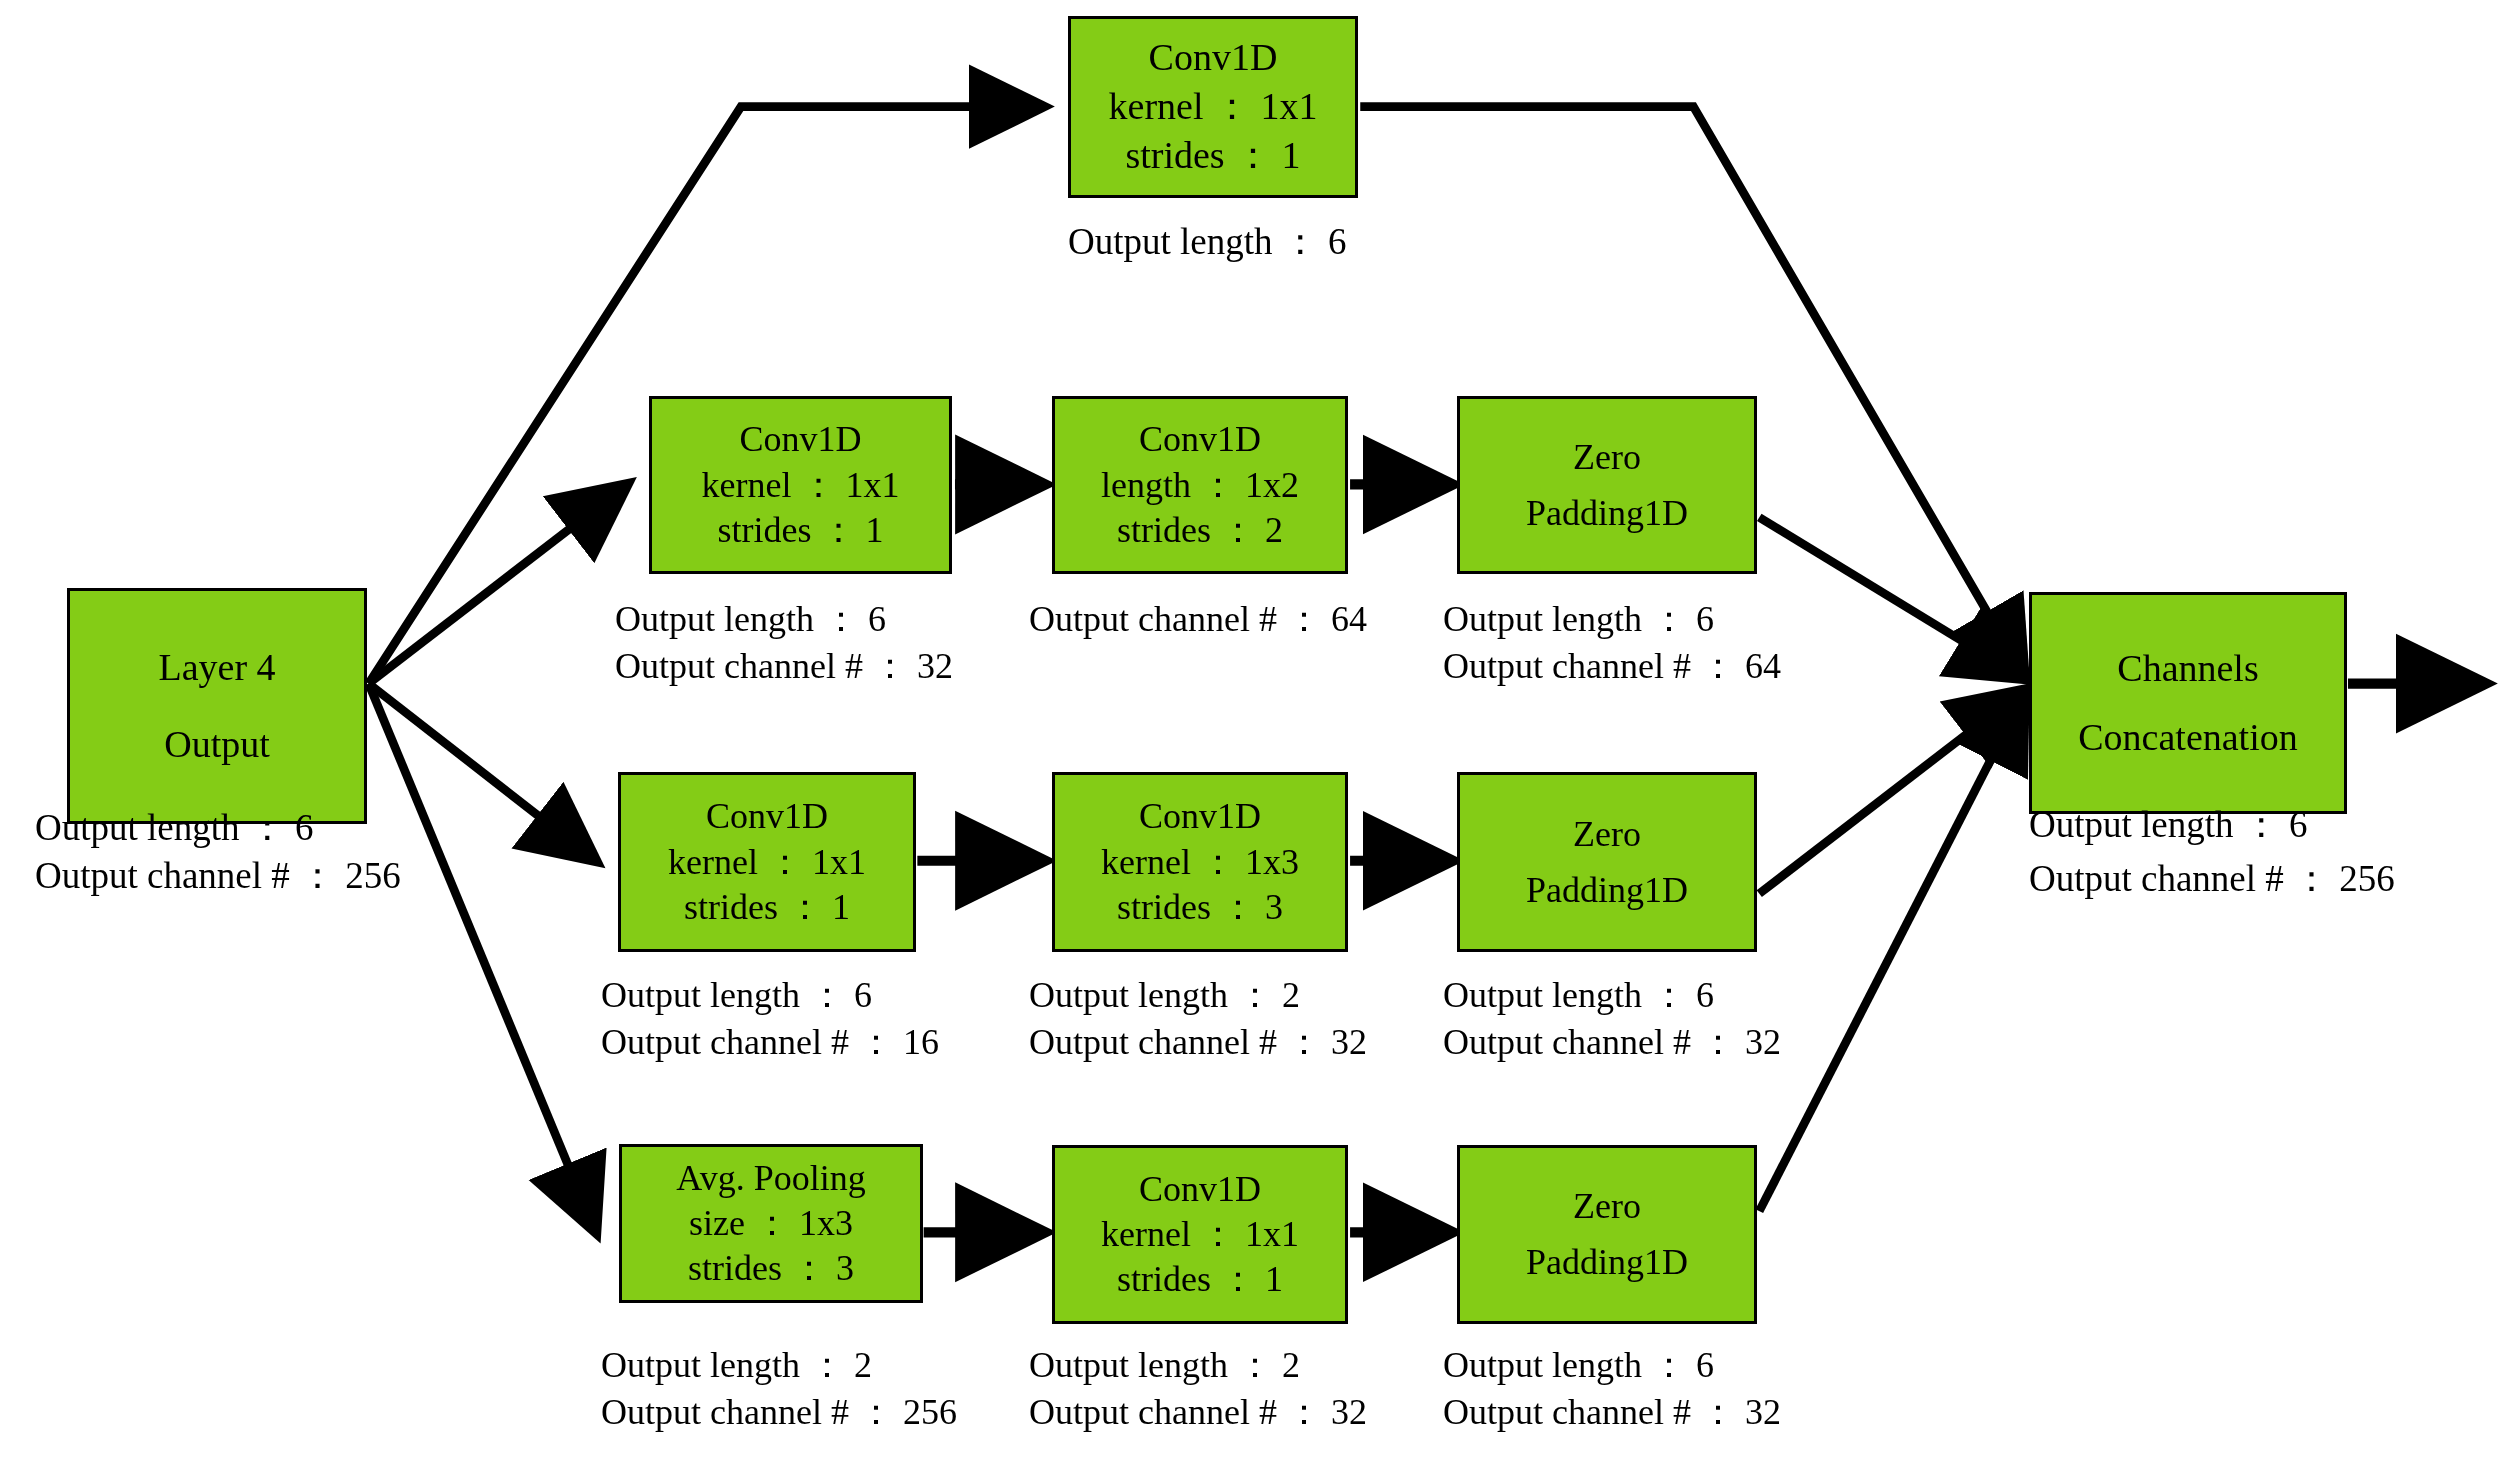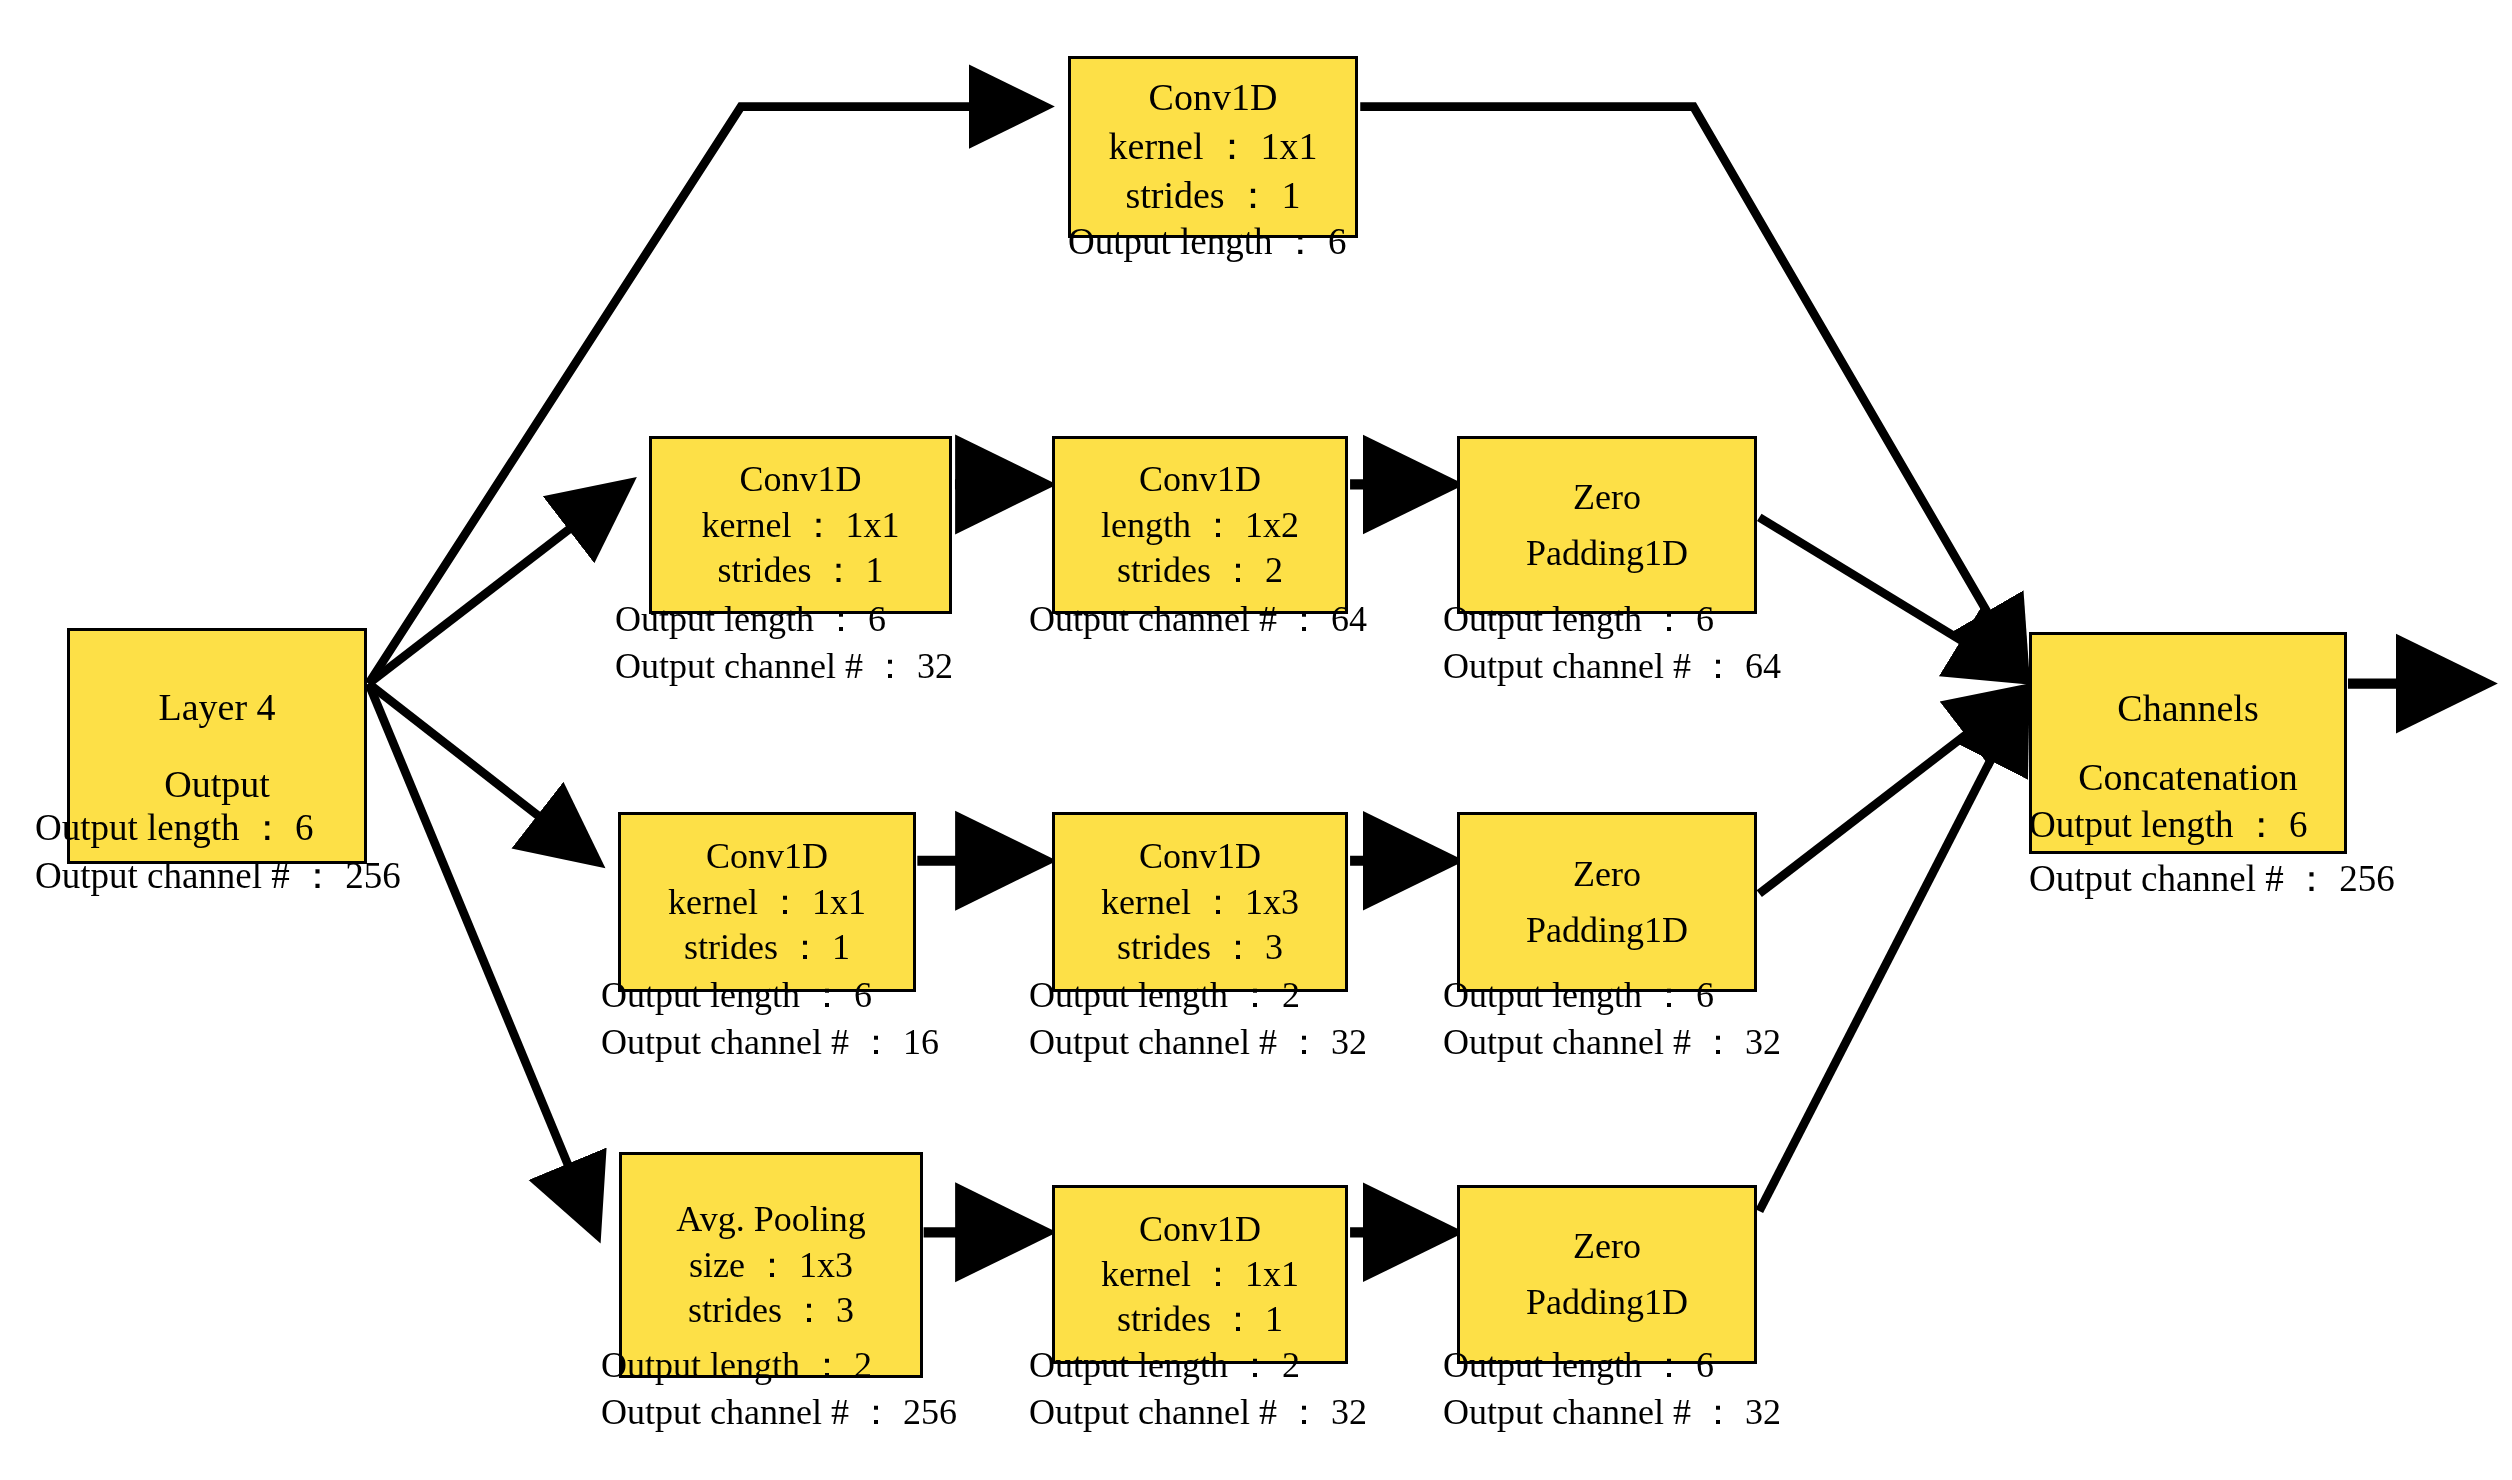--- a/index.html
+++ b/index.html
@@ -6,27 +6,26 @@
   body{
     width:2512px;height:1480px;overflow:hidden;
     font-family:"Liberation Serif","DejaVu Serif",serif;
     color:#000000;
   }
   #stage{position:relative;width:2512px;height:1480px;background:#fff;}
   #wires{position:absolute;left:0;top:0;width:2512px;height:1480px;}
   .node{
     position:absolute;
     border:3.9px solid #000;
-    background:#fde047;
+    background:#84cc16;
     box-sizing:border-box;
     display:flex;flex-direction:column;
     align-items:center;justify-content:center;
     text-align:center;
     line-height:1.08;
-    margin-top:40px;
   }
   .node .ln{display:block;white-space:nowrap;}
   .cap{
     position:absolute;
     white-space:nowrap;
     line-height:1.30;
   }
   .cap .ln{display:block;white-space:nowrap;}
   .f46{font-size:36px;}
   .f47{font-size:37px;}
@@ -167,21 +166,21 @@
 
   <div class="node f46" style="left:1457px;top:772px;width:300px;height:180px;">
     <span class="ln">Zero</span>
     <span class="ln" style="margin-top:17px;">Padding1D</span>
   </div>
   <div class="cap f46" style="left:1443px;top:972px;">
     <span class="ln">Output length ： 6</span>
     <span class="ln">Output channel # ： 32</span>
   </div>
 
-  <div class="node f46" style="left:619px;top:1112px;width:304px;height:226px;">
+  <div class="node f46" style="left:619px;top:1144px;width:304px;height:159px;">
     <span class="ln">Avg. Pooling</span>
     <span class="ln" style="margin-top:6.3px;">size ： 1x3</span>
     <span class="ln" style="margin-top:6.3px;">strides ： 3</span>
   </div>
   <div class="cap f46" style="left:601px;top:1342px;">
     <span class="ln">Output length ： 2</span>
     <span class="ln">Output channel # ： 256</span>
   </div>
 
   <div class="node f46" style="left:1052px;top:1145px;width:296px;height:179px;">

